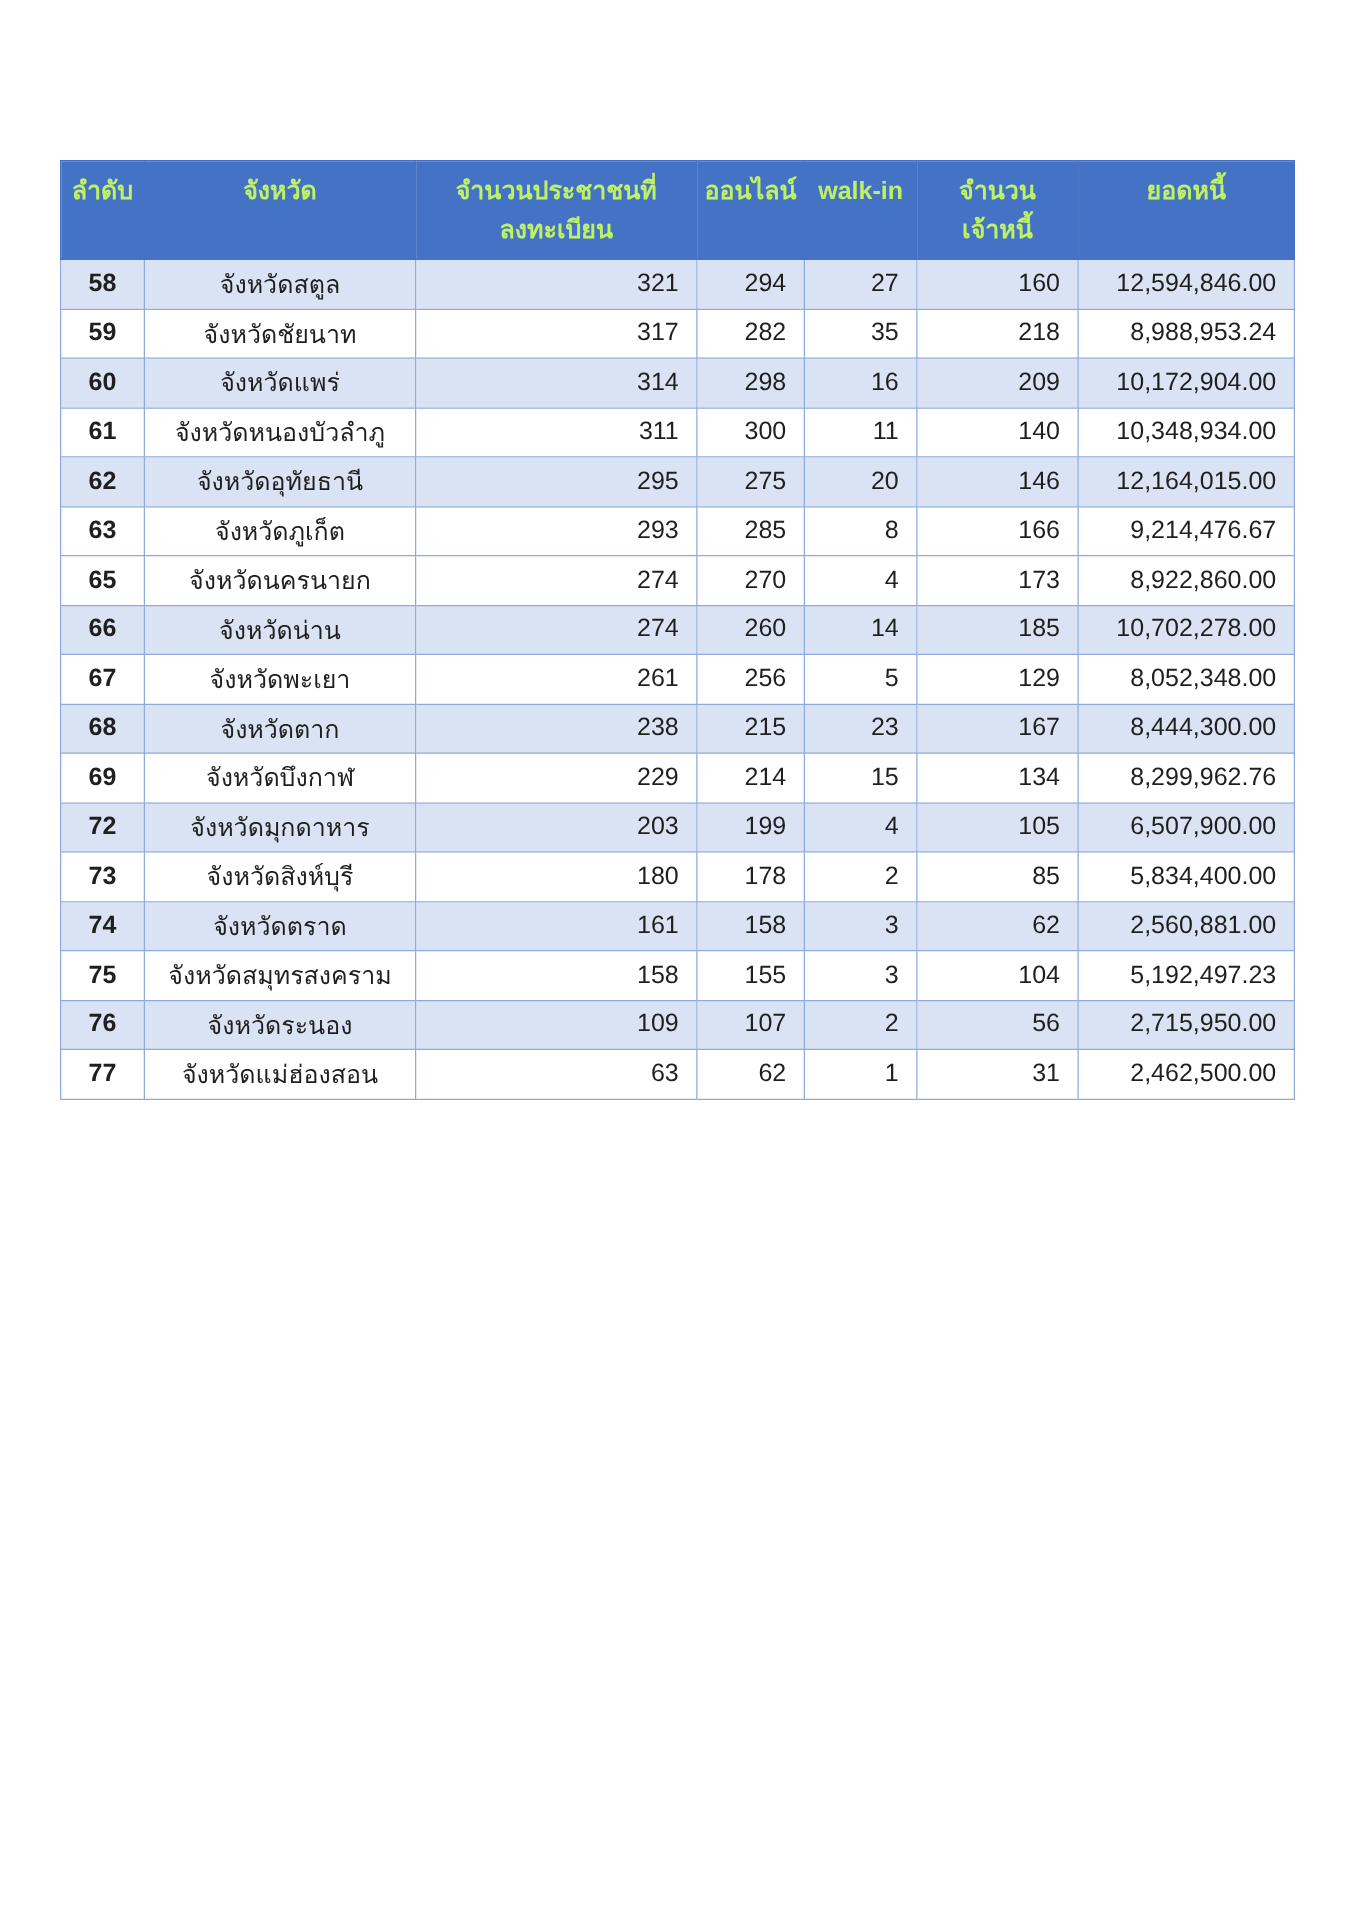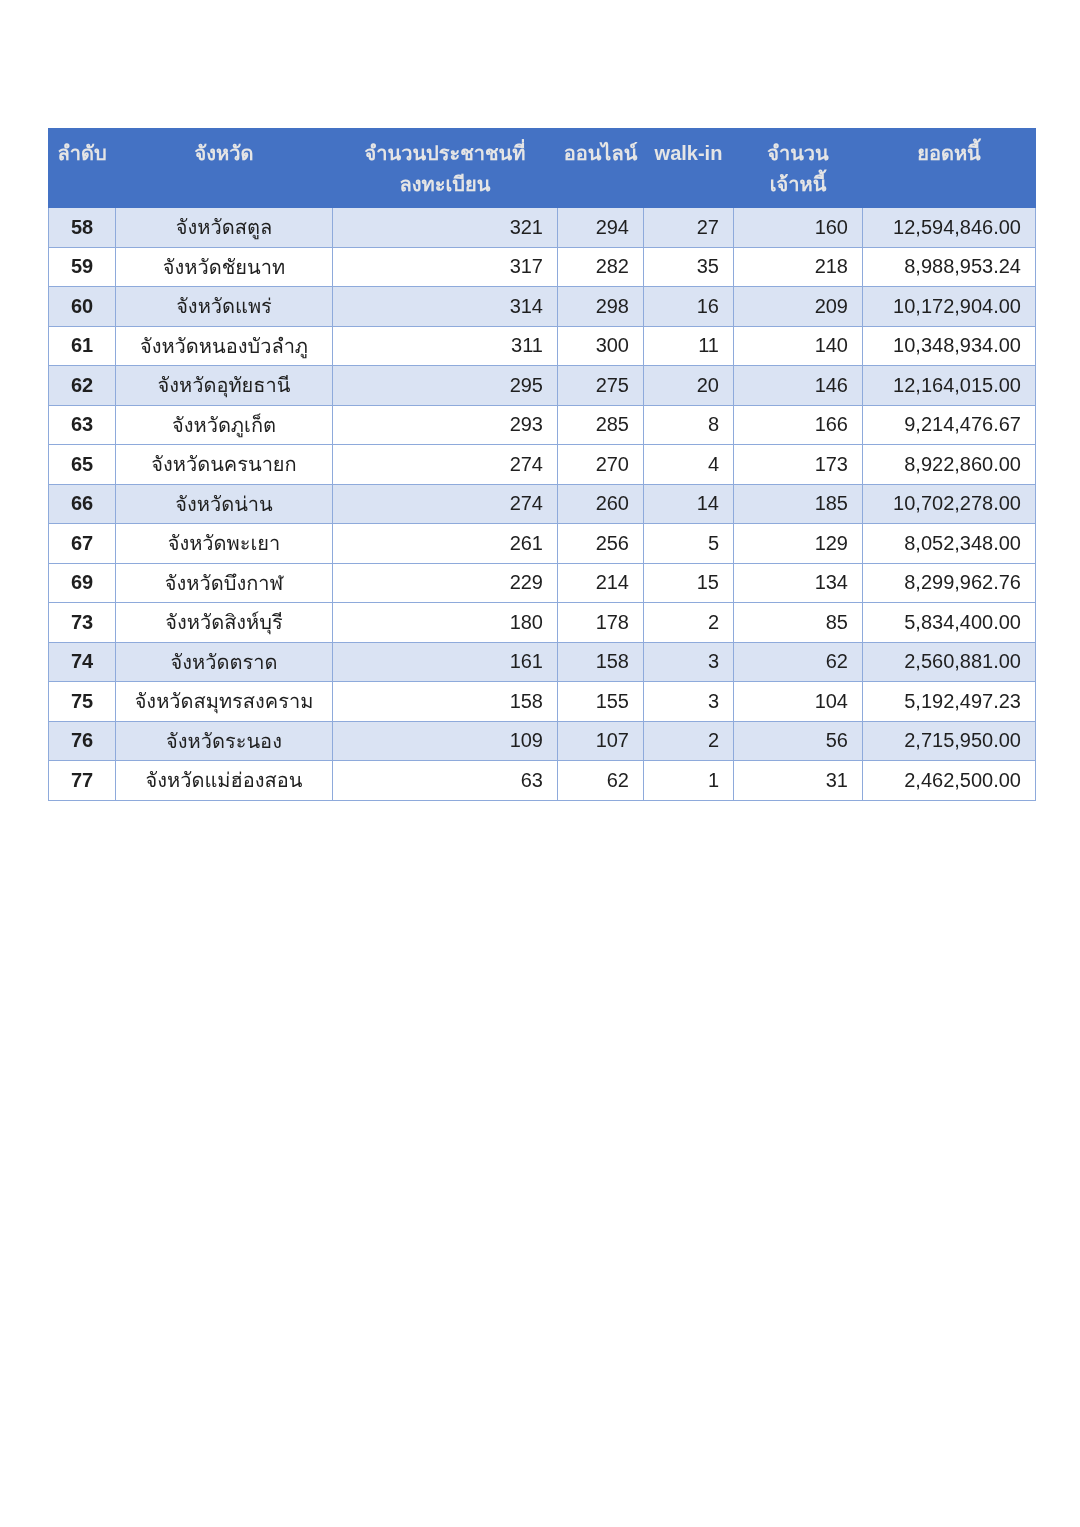--- a/index.html
+++ b/index.html
@@ -27,21 +27,21 @@
     position: absolute;
     left: 48px;
     top: 128px;
     width: 987px;
     border-collapse: collapse;
     table-layout: fixed;
   }
   table.data-table thead th {
     background: var(--header-bg);
     border: 1px solid var(--header-bg);
-    color: #e5e5e5;
+    color: #bef264;
     font-weight: bold;
     font-size: 20px;
     text-align: center;
     vertical-align: top;
     height: 79px;
     padding-top: 9px;
     line-height: 31px;
   }
   table.data-table td {
     border: 1px solid var(--border);
@@ -181,29 +181,47 @@
         </tr>
         <tr>
           <td class="cell-no">67</td>
           <td class="cell-province">จังหวัดพะเยา</td>
           <td class="cell-value">261</td>
           <td class="cell-value">256</td>
           <td class="cell-value">5</td>
           <td class="cell-value">129</td>
           <td class="cell-value">8,052,348.00</td>
         </tr>
+        <tr class="row-alt">
+          <td class="cell-no">68</td>
+          <td class="cell-province">จังหวัดตาก</td>
+          <td class="cell-value">238</td>
+          <td class="cell-value">215</td>
+          <td class="cell-value">23</td>
+          <td class="cell-value">167</td>
+          <td class="cell-value">8,444,300.00</td>
+        </tr>
         <tr>
           <td class="cell-no">69</td>
           <td class="cell-province">จังหวัดบึงกาฬ</td>
           <td class="cell-value">229</td>
           <td class="cell-value">214</td>
           <td class="cell-value">15</td>
           <td class="cell-value">134</td>
           <td class="cell-value">8,299,962.76</td>
         </tr>
+        <tr class="row-alt">
+          <td class="cell-no">72</td>
+          <td class="cell-province">จังหวัดมุกดาหาร</td>
+          <td class="cell-value">203</td>
+          <td class="cell-value">199</td>
+          <td class="cell-value">4</td>
+          <td class="cell-value">105</td>
+          <td class="cell-value">6,507,900.00</td>
+        </tr>
         <tr>
           <td class="cell-no">73</td>
           <td class="cell-province">จังหวัดสิงห์บุรี</td>
           <td class="cell-value">180</td>
           <td class="cell-value">178</td>
           <td class="cell-value">2</td>
           <td class="cell-value">85</td>
           <td class="cell-value">5,834,400.00</td>
         </tr>
         <tr class="row-alt">

